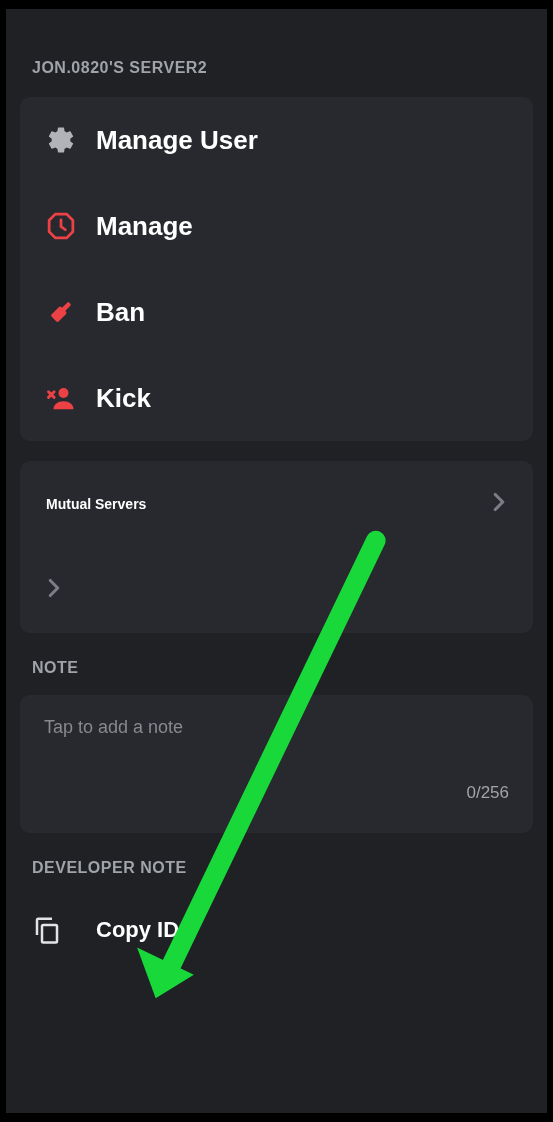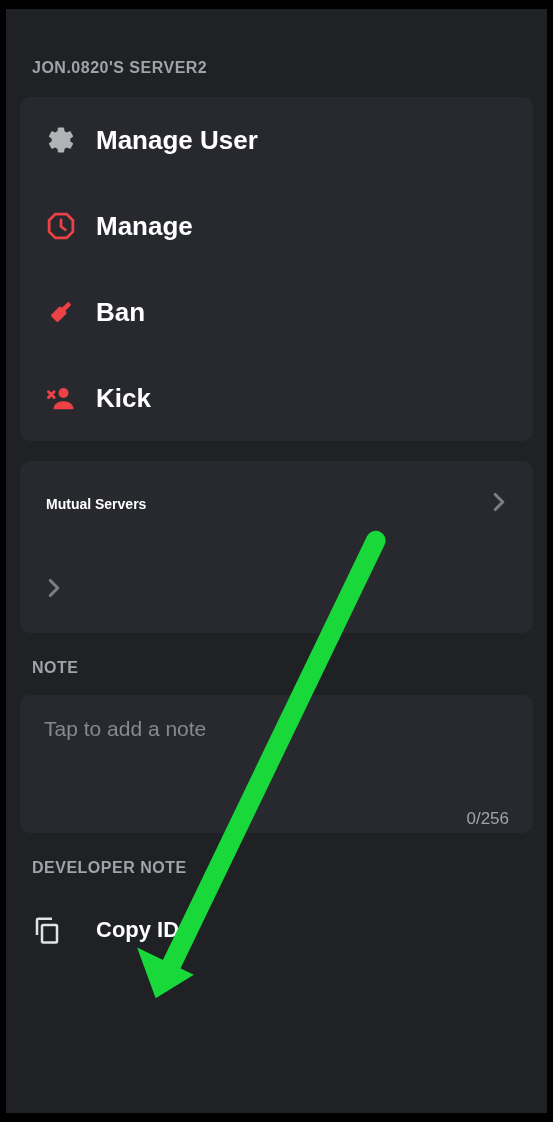--- a/index.html
+++ b/index.html
@@ -76,31 +76,31 @@
       border-radius: 10px;
       margin: 18px 14px 0 14px;
       padding: 22px 24px 14px 24px;
       height: 138px;
       position: relative;
     }
     .note-input {
       background: transparent;
       border: none;
       color: #eab308;
-      font-size: 21px;
+      font-size: 18px;
       width: 100%;
       outline: none;
       font-family: inherit;
     }
     .note-input::placeholder {
       color: #87898f;
     }
     .note-counter {
       position: absolute;
-      bottom: 4px;
+      bottom: 30px;
       right: 24px;
       color: #a0a3a8;
       font-size: 17px;
     }
     .dev-item {
       display: flex;
       align-items: center;
       height: 78px;
       padding: 0 26px;
       margin-top: 14px;

